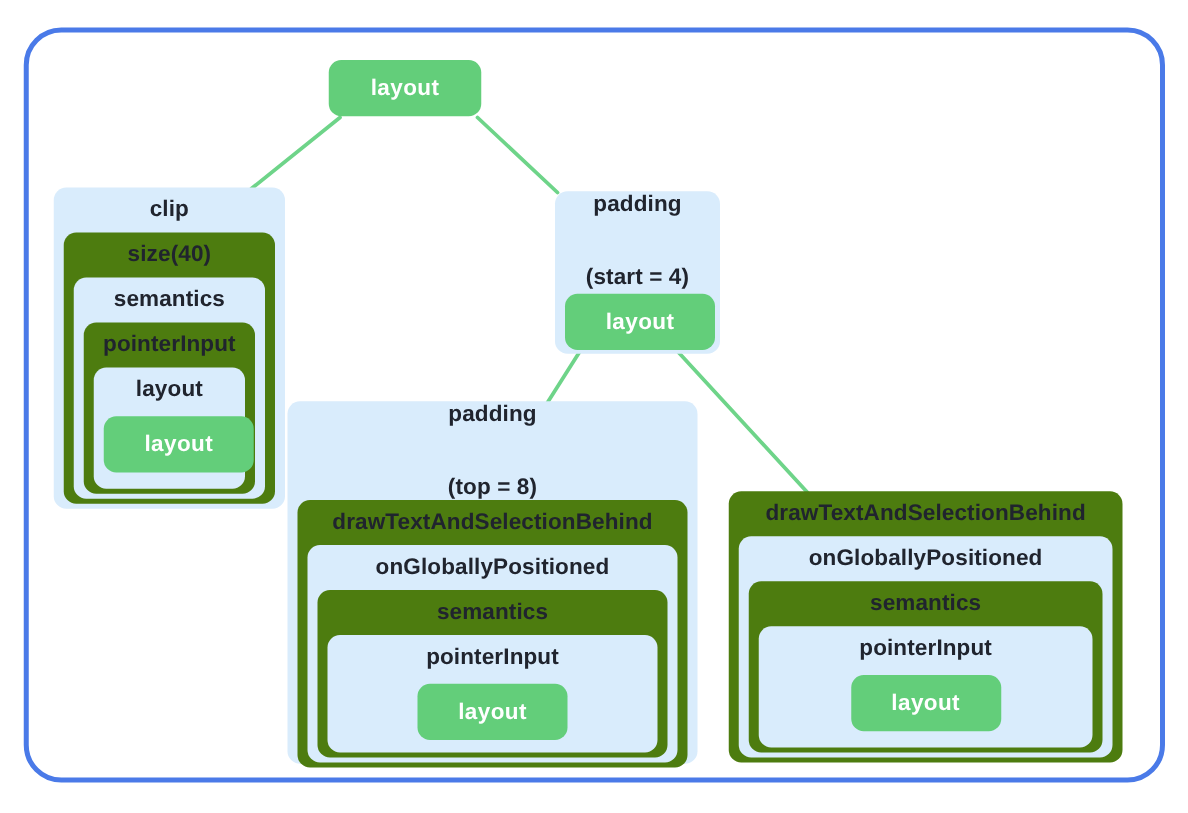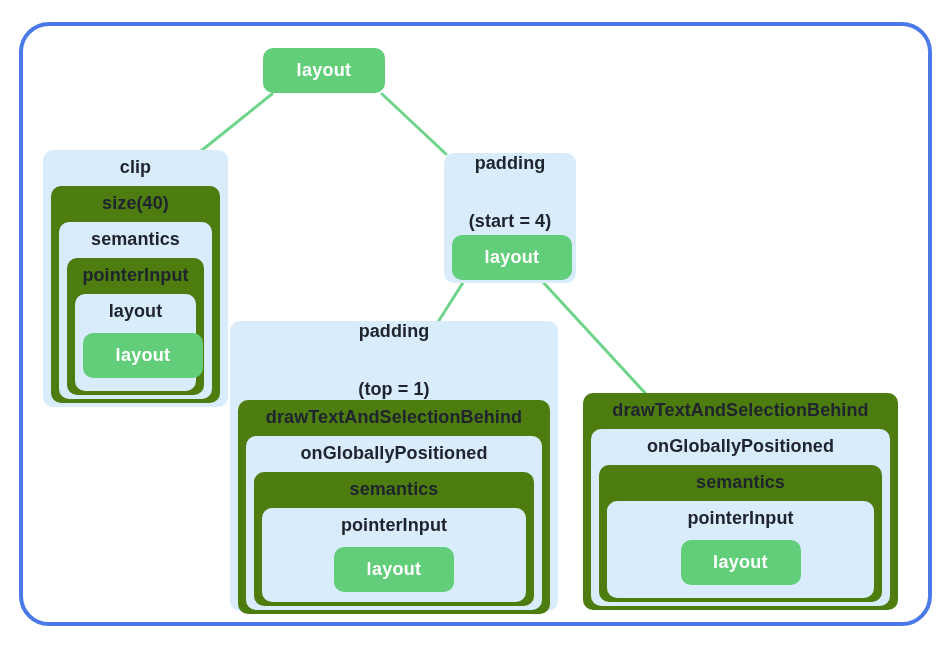--- a/index.html
+++ b/index.html
@@ -98,21 +98,21 @@
         <span>(start = 4)</span>
       </div>
       <div class="leaf">layout</div>
     </div>
   </div>
 
   <div class="box box-mid">
     <div class="lvl lvl-outer shade-a">
       <div class="lbl two-line">
         <span>padding</span>
-        <span>(top = 1)</span>
+        <span>(top = 8)</span>
       </div>
       <div class="lvl shade-b">
         <div class="lbl">drawTextAndSelectionBehind</div>
         <div class="lvl shade-a">
           <div class="lbl">onGloballyPositioned</div>
           <div class="lvl shade-b">
             <div class="lbl">semantics</div>
             <div class="lvl shade-a">
               <div class="lbl">pointerInput</div>
               <div class="leaf">layout</div>

